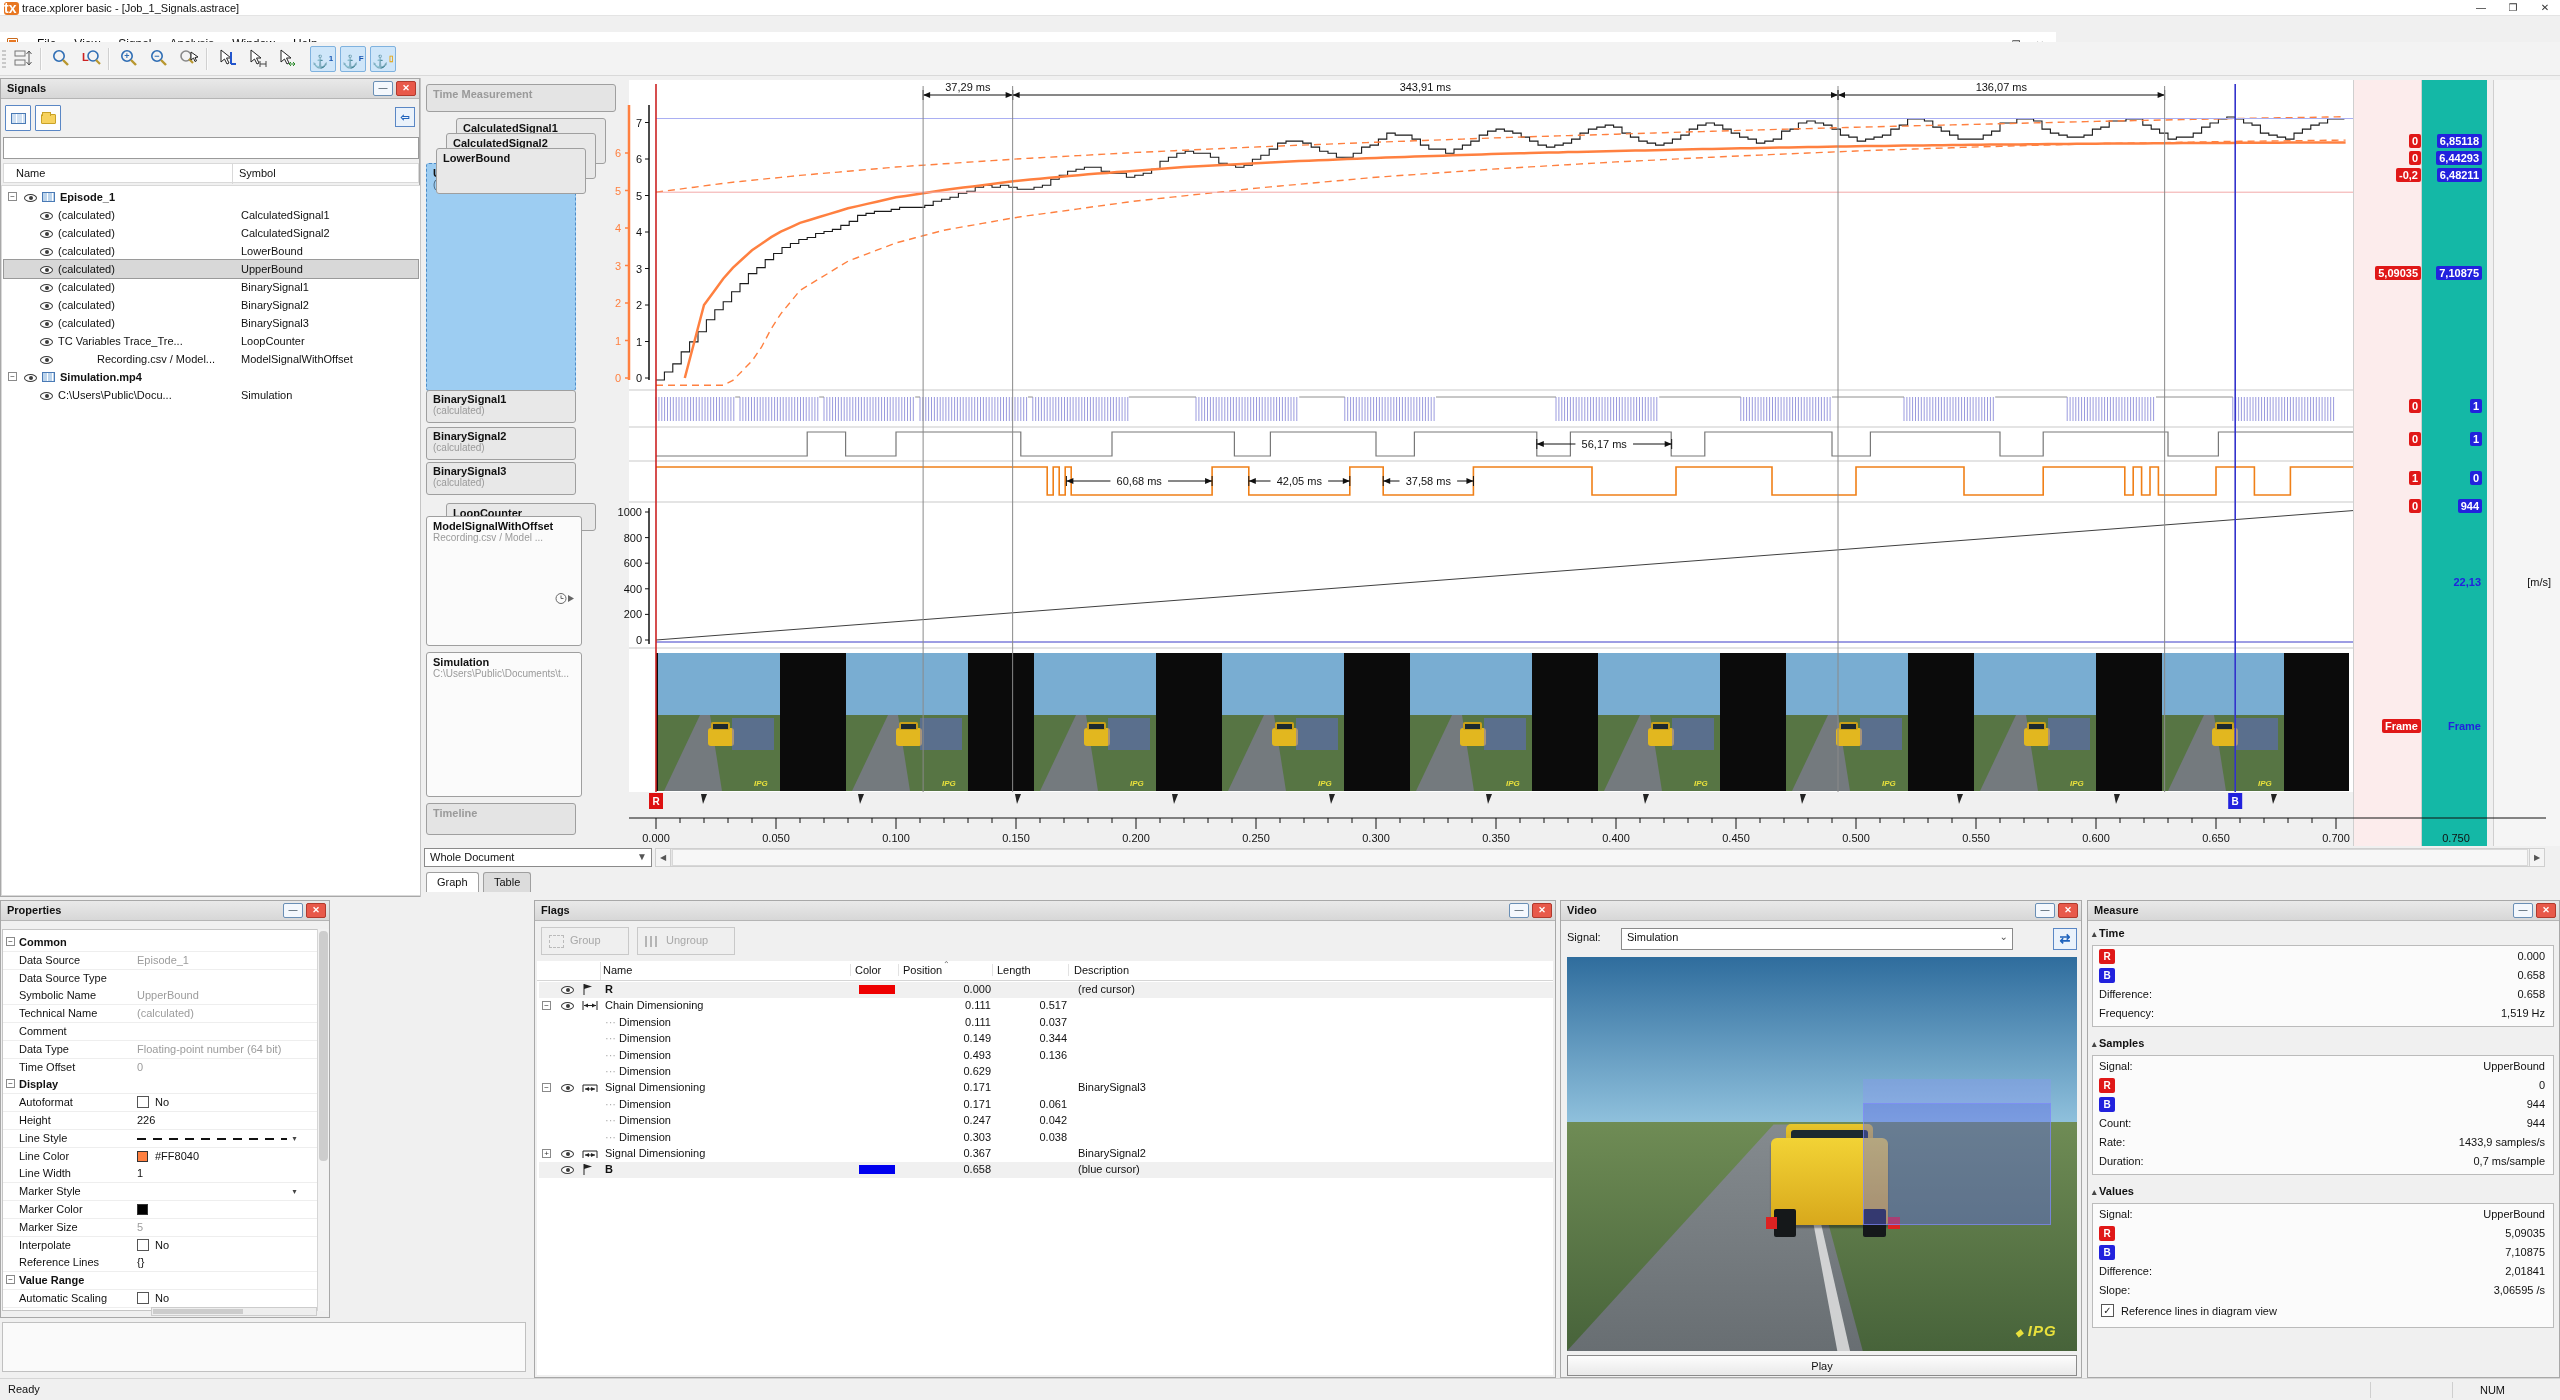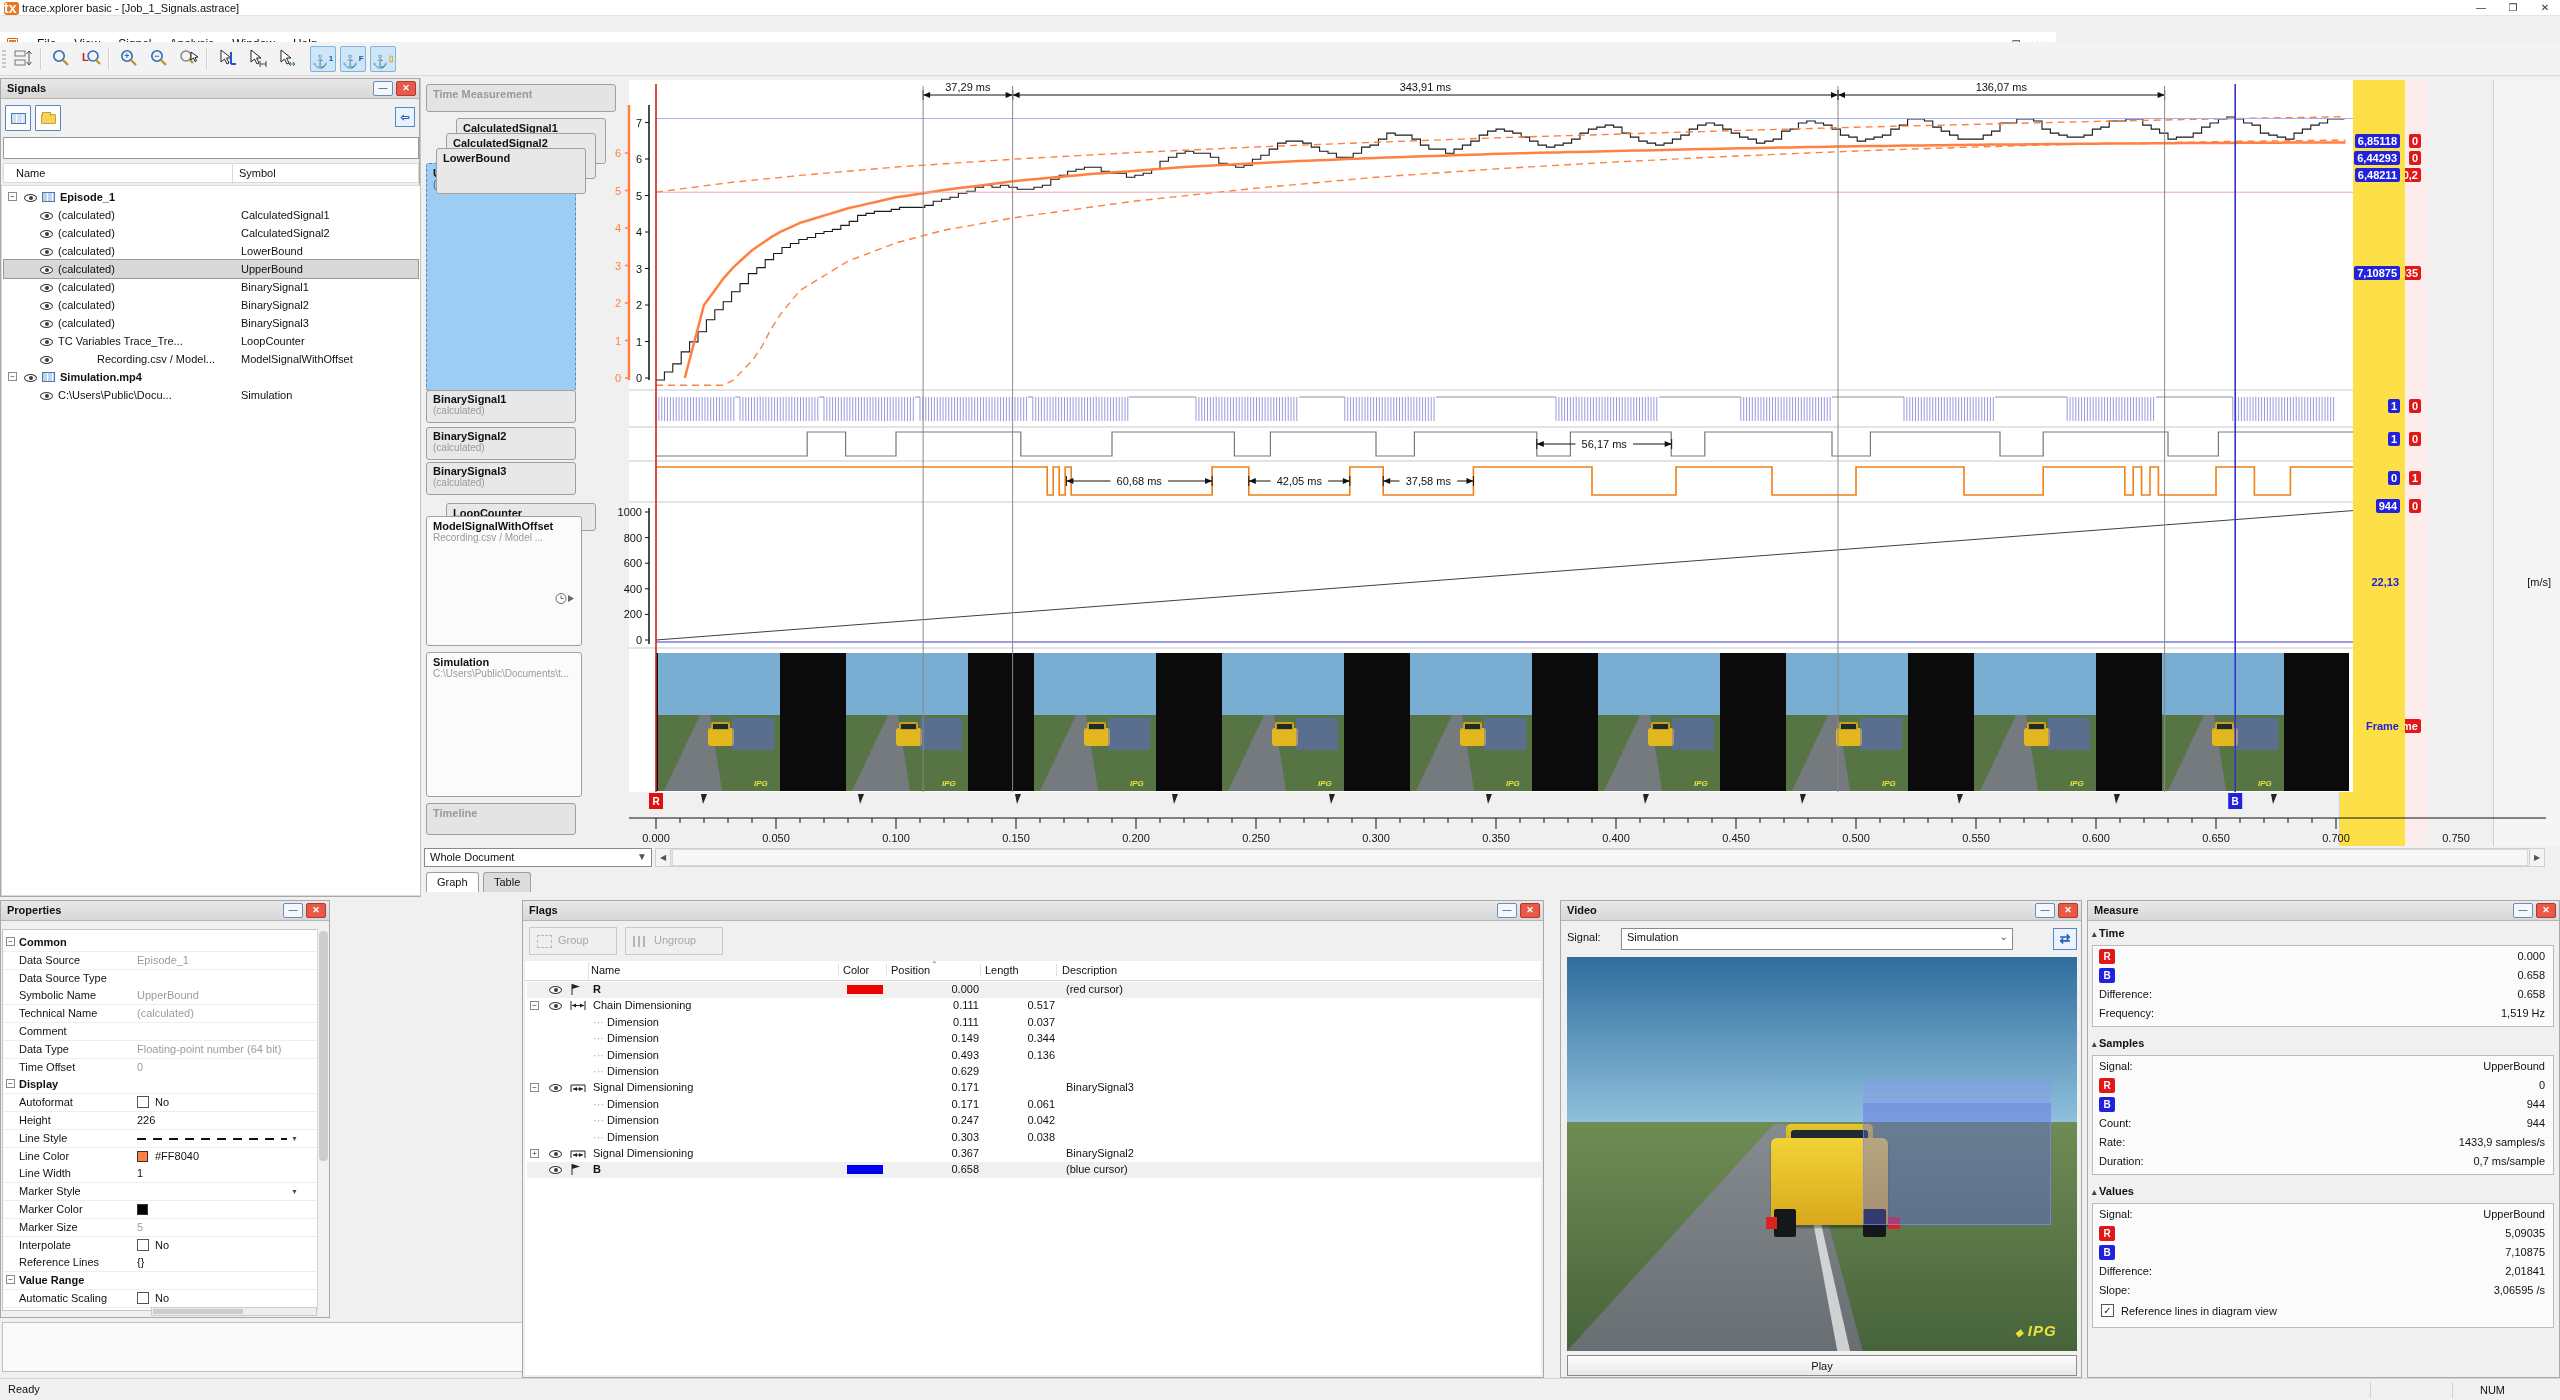--- a/index.html
+++ b/index.html
@@ -338,21 +338,21 @@
         <div class="badge r" style="right: 6px; top: 54px;">0</div>
         <div class="badge r" style="right: 6px; top: 71px;">0</div>
         <div class="badge r" style="right: 6px; top: 88px;">-0,2</div>
         <div class="badge r" style="right: 6px; top: 186px;">5,09035</div>
         <div class="badge r" style="right: 6px; top: 319px;">0</div>
         <div class="badge r" style="right: 6px; top: 352px;">0</div>
         <div class="badge r" style="right: 6px; top: 391px;">1</div>
         <div class="badge r" style="right: 6px; top: 419px;">0</div>
         <div class="badge r" style="right: 6px; top: 639px;">Frame</div>
       </div>
-    <div class="vcol" id="blueCol" style="left:1918px;width:66px;background:#fde047">
+    <div class="vcol" id="blueCol" style="left:2000px;width:66px;background:#14b8a6">
         <div class="badge b" style="right: 5px; top: 54px;">6,85118</div>
         <div class="badge b" style="right: 5px; top: 71px;">6,44293</div>
         <div class="badge b" style="right: 5px; top: 88px;">6,48211</div>
         <div class="badge b" style="right: 5px; top: 186px;">7,10875</div>
         <div class="badge b" style="right: 5px; top: 319px;">1</div>
         <div class="badge b" style="right: 5px; top: 352px;">1</div>
         <div class="badge b" style="right: 5px; top: 391px;">0</div>
         <div class="badge b" style="right: 5px; top: 419px;">944</div>
         <div class="plainb" style="right: 6px; top: 496px;">22,13</div>
         <div class="plainb" style="right: 6px; top: 640px;">Frame</div>
@@ -793,21 +793,21 @@
       </div>
     <div class="vscroll" style="top:28px;height:382px">
         <div class="vthumb" style="top:2px;height:230px"></div>
       </div>
     <div style="position:absolute;left:150px;bottom:1px;width:166px;height:9px;background:#eee;border:1px solid #ccc">
         <div style="position:absolute;left:1px;top:1px;width:90px;height:5px;background:#ccc"></div>
       </div>
   </div>
   <div class="abs" style="left:2px;top:1322px;width:524px;height:50px;background:#fafafa;border:1px solid #c0c0c0"></div>
 
-  <div class="panel" id="flagsPanel" style="left:522px;top:900px;width:1022px;height:478px">
+  <div class="panel" id="flagsPanel" style="left:534px;top:900px;width:1022px;height:478px">
     <div class="phd">
       <div class="pt">Flags</div>
       <div class="pmin" style="right:26px">—</div>
       <div class="pcls" style="right:3px">✕</div>
     </div>
     <div class="fbtn" style="left:6px;top:26px;width:88px">
       <span style="position:absolute;left:7px;top:7px;width:15px;height:13px;border:1px dashed #bbb"></span><span>Group</span>
     </div>
     <div class="fbtn" style="left:102px;top:26px;width:98px">
       <span style="position:absolute;left:7px;top:8px;width:14px;height:11px;background:repeating-linear-gradient(90deg,#b5b5b5 0 2px,transparent 2px 5px)"></span><span>Ungroup</span>

